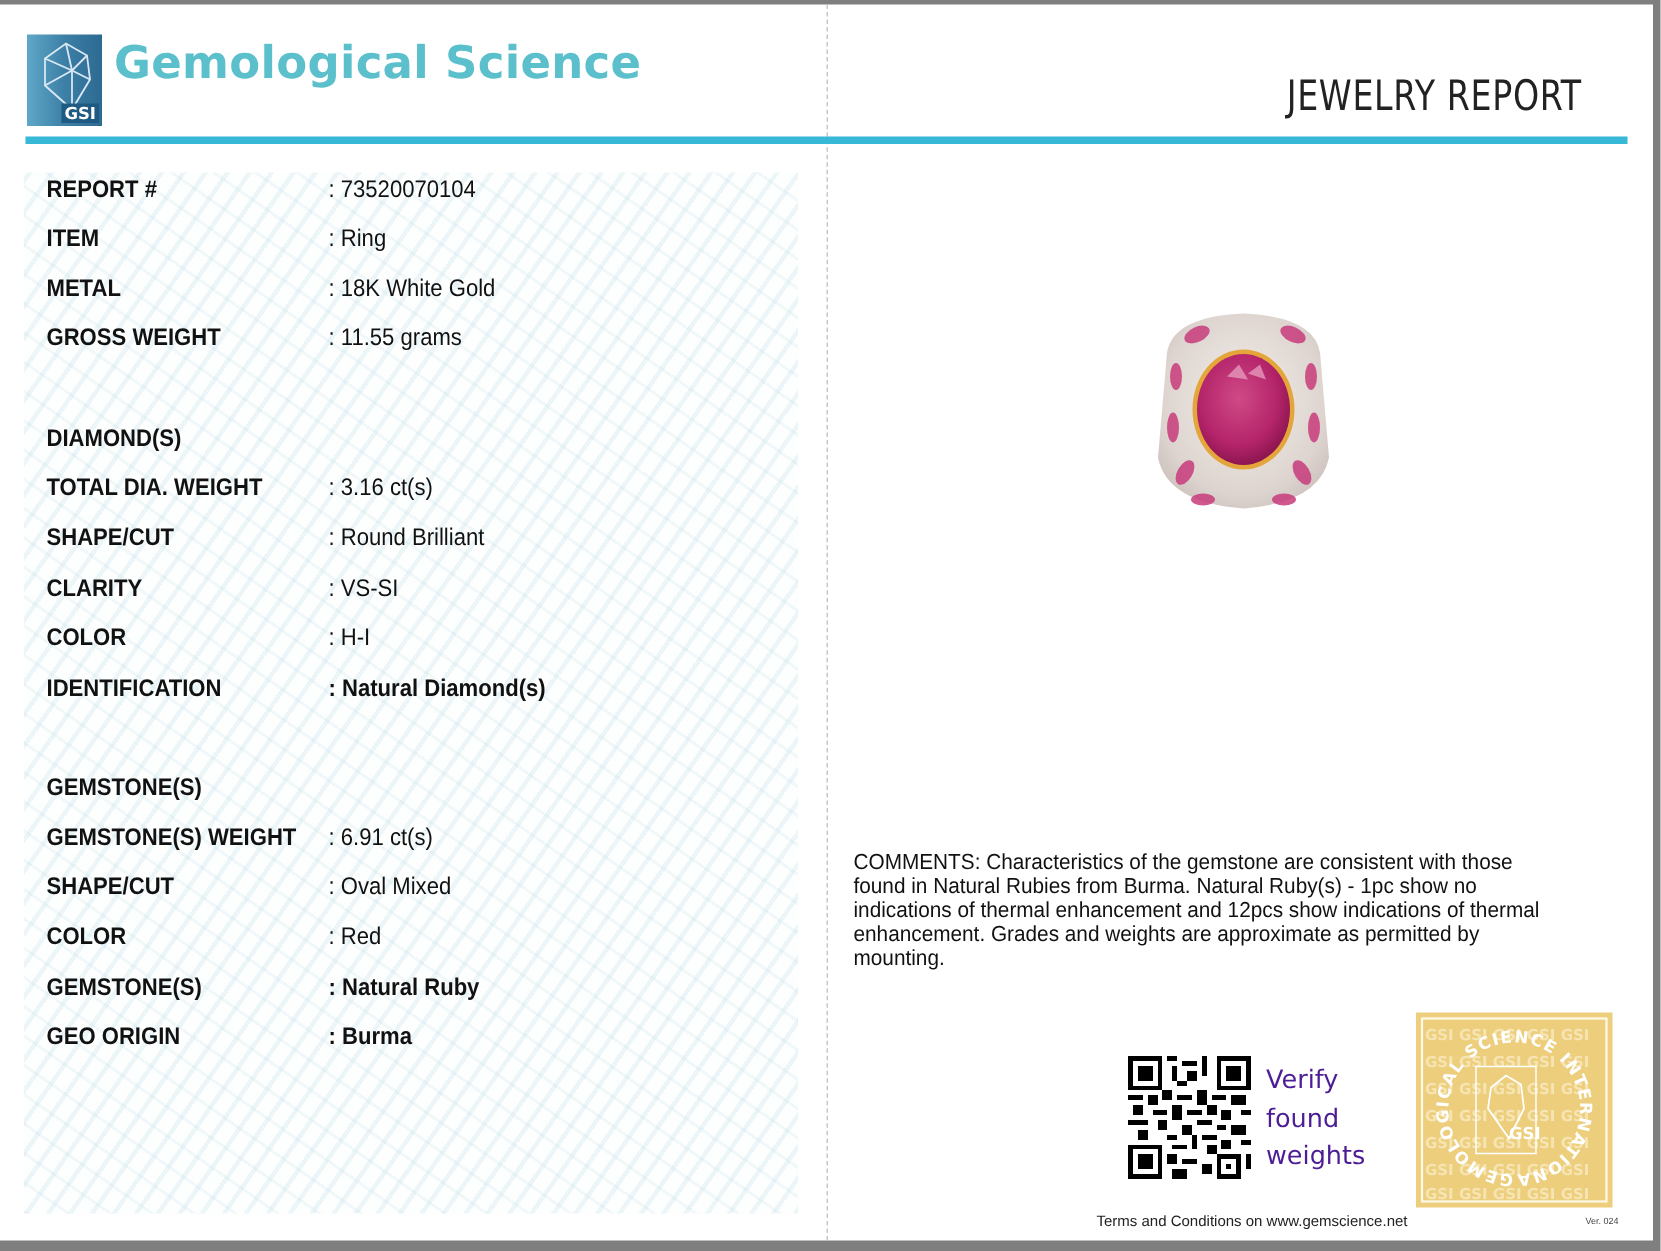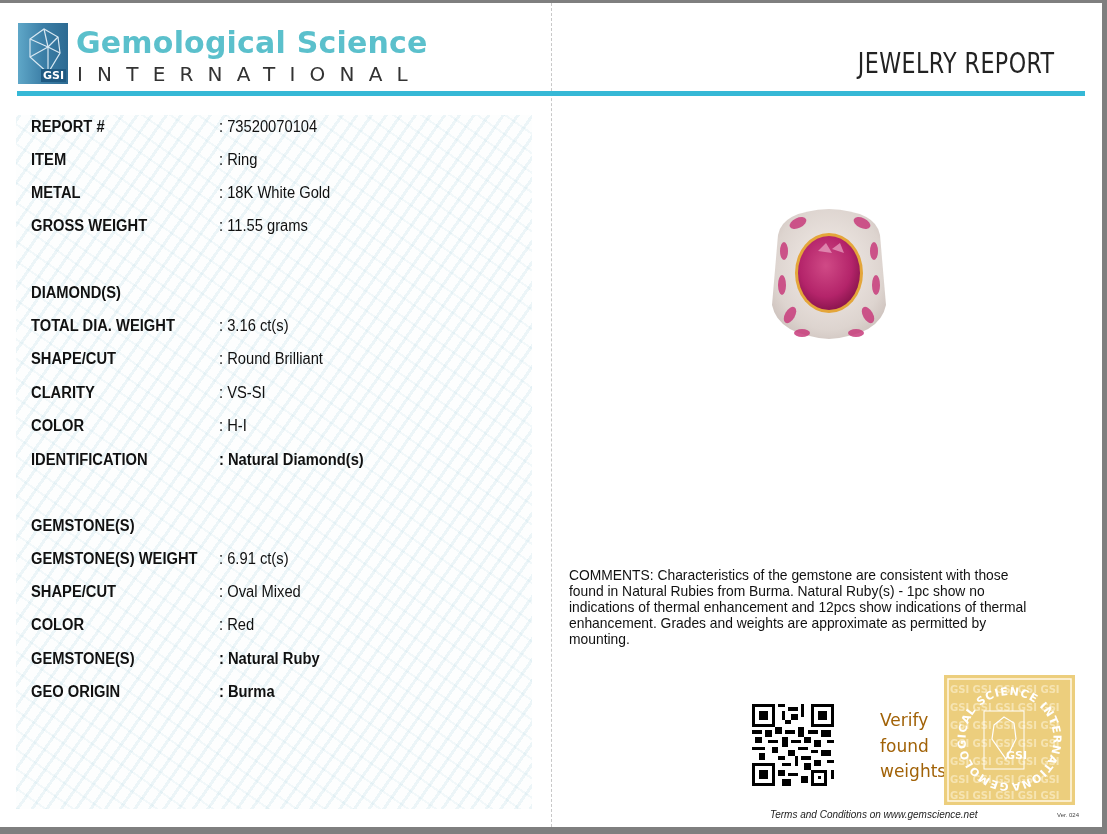--- a/index.html
+++ b/index.html
@@ -17,23 +17,23 @@
      background-color:#fdfefe;
      background-image:repeating-linear-gradient(-55deg,rgba(160,205,220,0.18) 0 3px,transparent 3px 12px),
                       repeating-linear-gradient(35deg,rgba(160,205,220,0.12) 0 2px,transparent 2px 16px);}
   .row{position:absolute;left:31px;font-size:16px;color:#111;transform:scaleX(0.92);transform-origin:left;}
   .lbl{font-weight:bold;}
   .val{position:absolute;left:219px;font-size:16px;color:#111;transform:scaleX(0.92);transform-origin:left;white-space:nowrap;}
   .val.bold{font-weight:bold;}
   .comments{position:absolute;left:569px;top:564px;width:500px;font-size:14.5px;line-height:16px;color:#111;transform:scaleX(0.955);transform-origin:left;}
   .ring{position:absolute;left:770px;top:202px;width:118px;height:136px;}
   .qr{position:absolute;left:752px;top:701px;width:82px;height:82px;}
-  .verify{position:absolute;left:844px;top:705px;font-family:"DejaVu Sans",sans-serif;font-size:17px;line-height:25.5px;color:#a16207;margin-left:36px;}
+  .verify{position:absolute;left:844px;top:705px;font-family:"DejaVu Sans",sans-serif;font-size:17px;line-height:25.5px;color:#4c1d95;}
   .seal{position:absolute;left:944px;top:672px;width:131px;height:130px;background:#ecce7d;}
-  .terms{position:absolute;left:770px;top:806px;font-size:10px;font-style:italic;color:#222;}
+  .terms{position:absolute;left:731px;top:806px;font-size:10px;color:#222;}
   .ver{position:absolute;left:1057px;top:809px;font-size:6px;color:#444;}
 </style>
 </head>
 <body>
 
 <div class="page">
   <div class="divider"></div>
 
   <div class="logo-box">
     <svg width="50" height="61" viewBox="0 0 50 61">
@@ -43,21 +43,20 @@
           <line x1="26" y1="6" x2="30" y2="24"></line>
         <line x1="40" y1="14" x2="30" y2="24"></line>
           <line x1="30" y1="24" x2="30" y2="50"></line>
         <line x1="12" y1="34" x2="30" y2="24"></line>
           <line x1="42" y1="30" x2="30" y2="24"></line>
       </g>
     </svg>
     <span class="logo-gsi">GSI</span>
   </div>
   <div class="brand-top">Gemological Science</div>
-  <div class="brand-bottom">INTERNATIONAL</div>
   <div class="report-title">JEWELRY REPORT</div>
   <div class="rule"></div>
 
   <div class="watermark"></div>
 
   <div>
     <div class="row lbl" style="top:115px">REPORT #</div>
     <div class="val" style="top:115px">: 73520070104</div>
     <div class="row lbl" style="top:148px">ITEM</div>
     <div class="val" style="top:148px">: Ring</div>

